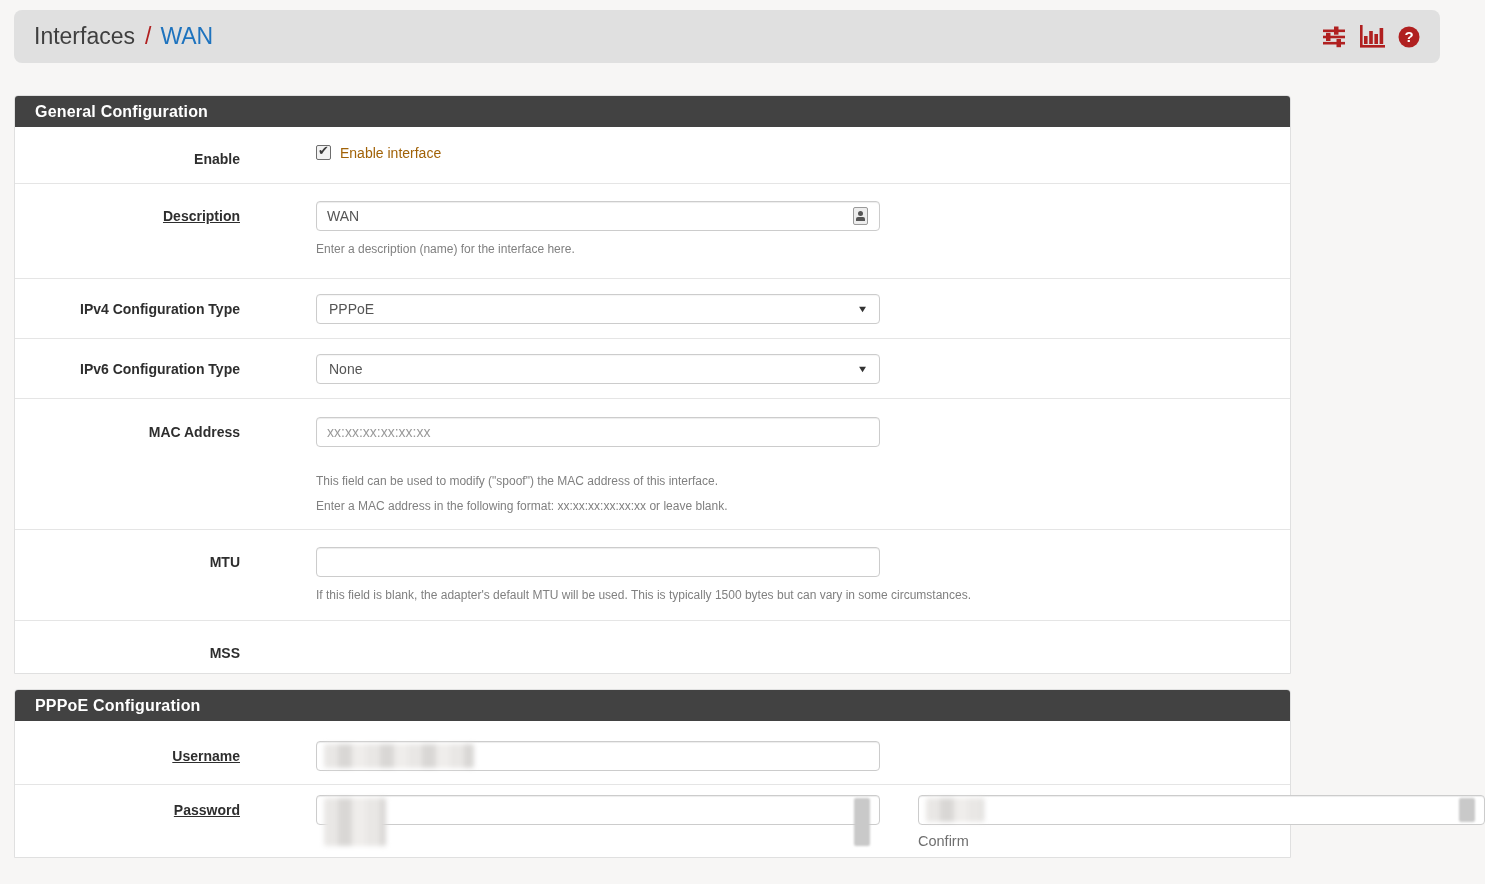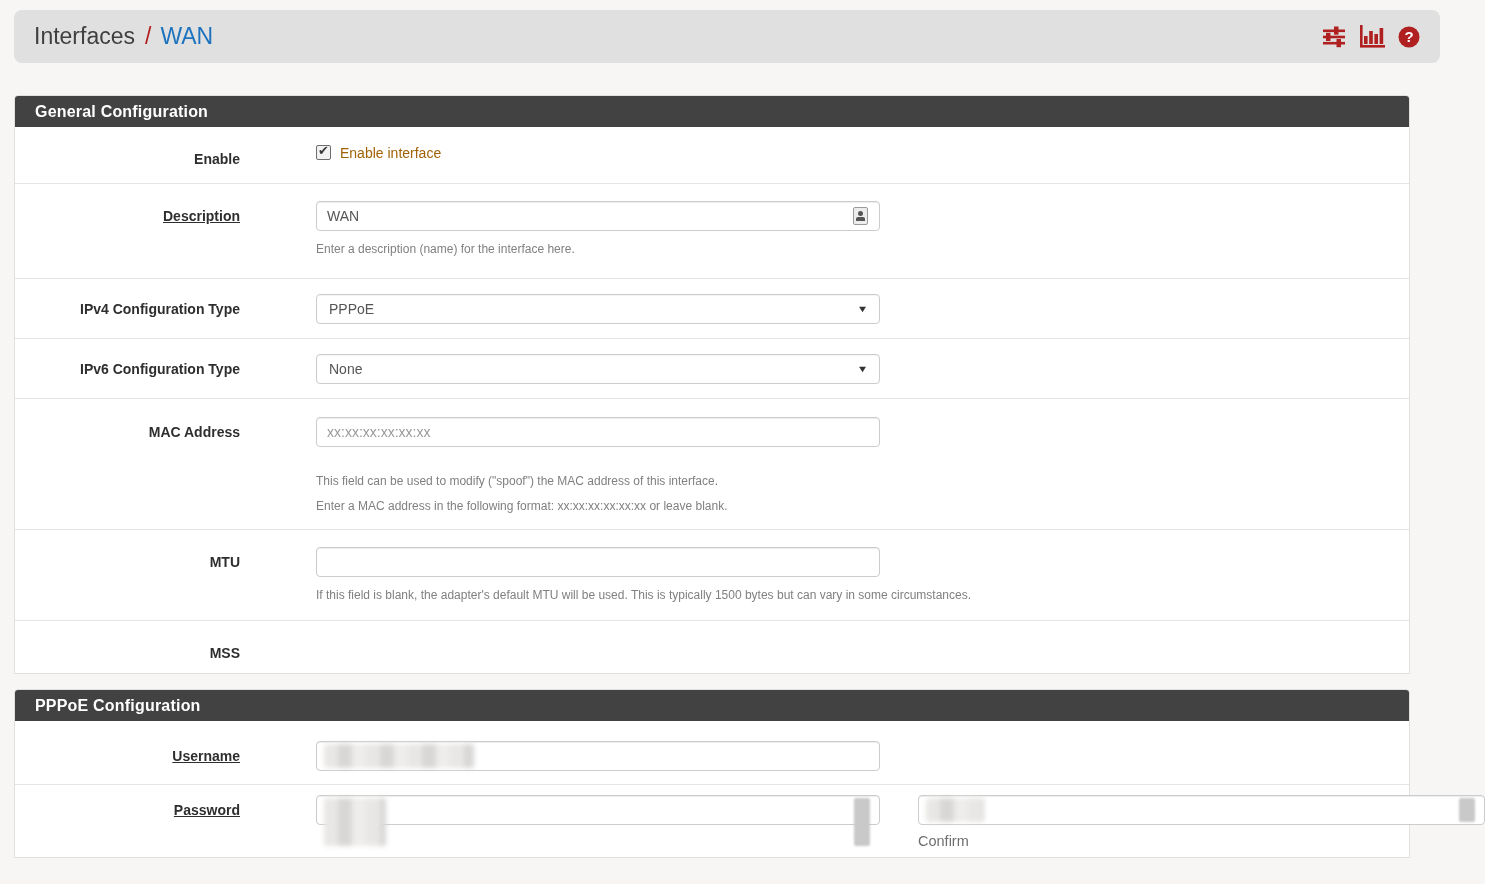--- a/index.html
+++ b/index.html
@@ -29,21 +29,21 @@
     justify-content:space-between;padding:0 20px;
   }
   .breadcrumb{font-size:23px;color:#3f3f3f;}
   .breadcrumb .sep{color:var(--accent-red);margin:0 9px 0 10px;}
   .breadcrumb .page-link{color:var(--link-blue);text-decoration:none;cursor:pointer;}
   .header-icons{display:flex;align-items:center;gap:13px;}
   .hicon{display:inline-flex;align-items:center;cursor:pointer;}
 
   
   .panel{
-    width:1396px;background:#fff;margin-top:32px;
+    width:1277px;background:#fff;margin-top:32px;
     border:1px solid var(--border);border-radius:4px 4px 0 0;
   }
   .panel + .panel{margin-top:15px;}
   .panel-header{
     background:var(--panel-header-bg);color:var(--panel-header-text);
     font-size:16px;font-weight:bold;height:31px;line-height:31px;
     padding-left:20px;border-radius:3px 3px 0 0;letter-spacing:.2px;
   }
   .panel-body{background:#fff;}
 

